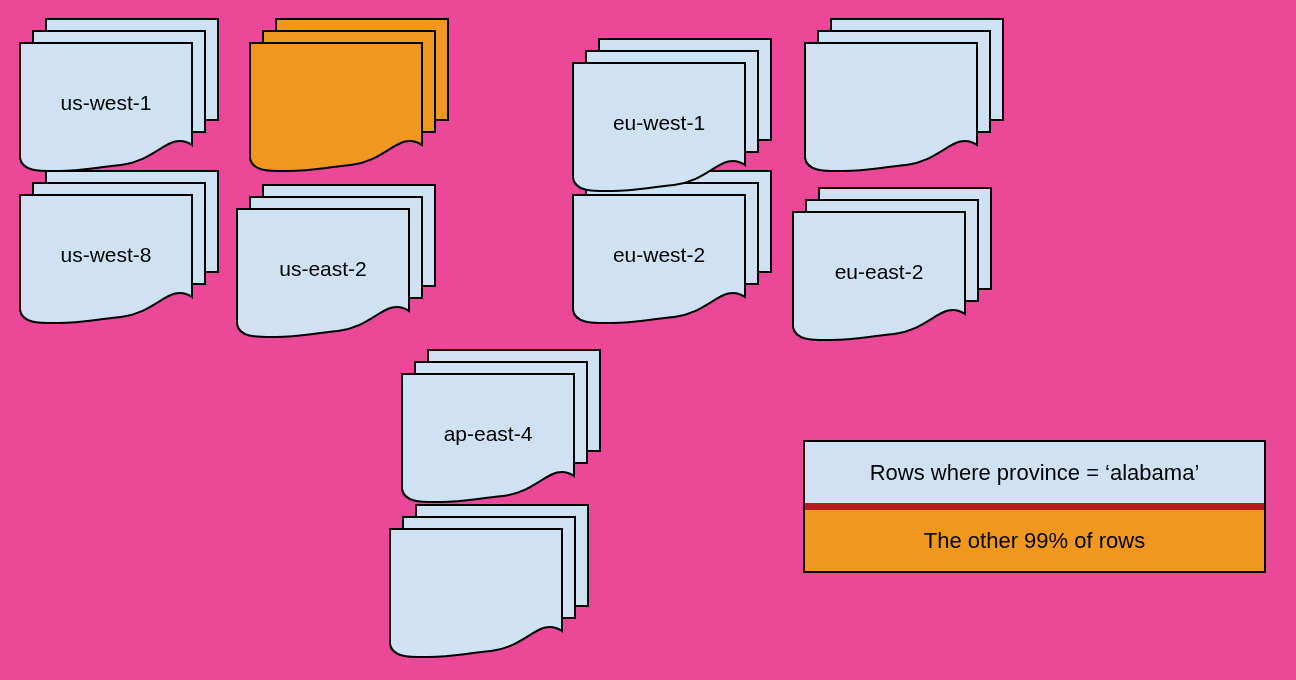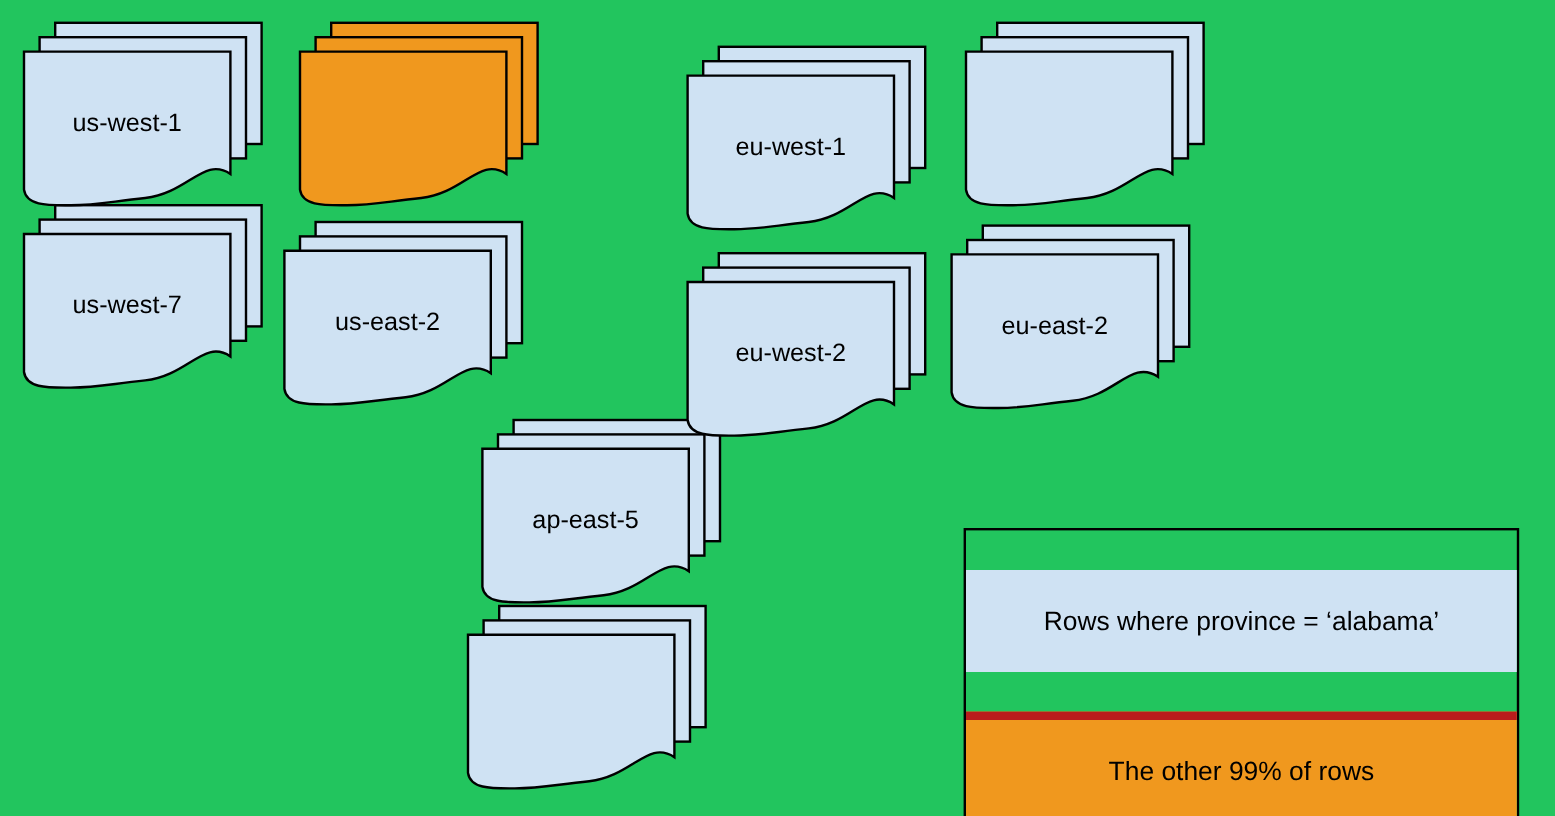--- a/index.html
+++ b/index.html
@@ -5,21 +5,21 @@
   html, body {
     margin: 0;
     padding: 0;
     background: #ffffff;
     font-family: "Liberation Sans", sans-serif;
   }
   .canvas {
     position: relative;
     width: 1296px;
     height: 680px;
-    background: #22c55e;
+    background: #ec4899;
     overflow: hidden;
   }
   .stack {
     position: absolute;
     width: 200px;
     height: 156px;
   }
   .stack svg {
     position: absolute;
     left: 0;
@@ -43,27 +43,26 @@
   }
   .legend {
     position: absolute;
     left: 803px;
     top: 440px;
     width: 463px;
     border: 2px solid #000000;
     box-sizing: border-box;
   }
   .legend-row {
-    height: 85px;
+    height: 61px;
     display: flex;
     align-items: center;
     justify-content: center;
     font-size: 22px;
     color: #000000;
-    margin-top: 33px;
   }
   .legend-row + .legend-row {
     border-top: 7px solid #b91c1c;
   }
 </style>
 </head>
 <body>
 
 <div class="canvas">
   <div id="stacks">
@@ -96,31 +95,31 @@
       <rect class="shape" x="14" y="13" width="172" height="101" stroke="#000000" stroke-width="2" fill="#CFE2F3"></rect>
       <path class="shape" d="M1 25 H173 V127 C151 112 138 143 102 147 C73 150 62 153 40 153 C22 153 3 154 1 140 Z" stroke="#000000" stroke-width="2" fill="#CFE2F3"></path>
     </svg>
   </div>
       <div class="stack" style="left: 19px; top: 170px; z-index: 16;">
     <svg width="200" height="156" viewBox="0 0 200 156">
       <rect class="shape" x="27" y="1" width="172" height="101" stroke="#000000" stroke-width="2" fill="#CFE2F3"></rect>
       <rect class="shape" x="14" y="13" width="172" height="101" stroke="#000000" stroke-width="2" fill="#CFE2F3"></rect>
       <path class="shape" d="M1 25 H173 V127 C151 112 138 143 102 147 C73 150 62 153 40 153 C22 153 3 154 1 140 Z" stroke="#000000" stroke-width="2" fill="#CFE2F3"></path>
     </svg>
-    <div class="label">us-west-7</div>
+    <div class="label">us-west-8</div>
   </div>
       <div class="stack" style="left: 236px; top: 184px; z-index: 15;">
     <svg width="200" height="156" viewBox="0 0 200 156">
       <rect class="shape" x="27" y="1" width="172" height="101" stroke="#000000" stroke-width="2" fill="#CFE2F3"></rect>
       <rect class="shape" x="14" y="13" width="172" height="101" stroke="#000000" stroke-width="2" fill="#CFE2F3"></rect>
       <path class="shape" d="M1 25 H173 V127 C151 112 138 143 102 147 C73 150 62 153 40 153 C22 153 3 154 1 140 Z" stroke="#000000" stroke-width="2" fill="#CFE2F3"></path>
     </svg>
     <div class="label">us-east-2</div>
   </div>
-      <div class="stack" style="left: 572px; top: 170px; z-index: 14; margin-top: 40px;">
+      <div class="stack" style="left: 572px; top: 170px; z-index: 14;">
     <svg width="200" height="156" viewBox="0 0 200 156">
       <rect class="shape" x="27" y="1" width="172" height="101" stroke="#000000" stroke-width="2" fill="#CFE2F3"></rect>
       <rect class="shape" x="14" y="13" width="172" height="101" stroke="#000000" stroke-width="2" fill="#CFE2F3"></rect>
       <path class="shape" d="M1 25 H173 V127 C151 112 138 143 102 147 C73 150 62 153 40 153 C22 153 3 154 1 140 Z" stroke="#000000" stroke-width="2" fill="#CFE2F3"></path>
     </svg>
     <div class="label">eu-west-2</div>
   </div>
       <div class="stack" style="left: 792px; top: 187px; z-index: 13;">
     <svg width="200" height="156" viewBox="0 0 200 156">
       <rect class="shape" x="27" y="1" width="172" height="101" stroke="#000000" stroke-width="2" fill="#CFE2F3"></rect>
@@ -128,21 +127,21 @@
       <path class="shape" d="M1 25 H173 V127 C151 112 138 143 102 147 C73 150 62 153 40 153 C22 153 3 154 1 140 Z" stroke="#000000" stroke-width="2" fill="#CFE2F3"></path>
     </svg>
     <div class="label">eu-east-2</div>
   </div>
       <div class="stack" style="left: 401px; top: 349px; z-index: 12;">
     <svg width="200" height="156" viewBox="0 0 200 156">
       <rect class="shape" x="27" y="1" width="172" height="101" stroke="#000000" stroke-width="2" fill="#CFE2F3"></rect>
       <rect class="shape" x="14" y="13" width="172" height="101" stroke="#000000" stroke-width="2" fill="#CFE2F3"></rect>
       <path class="shape" d="M1 25 H173 V127 C151 112 138 143 102 147 C73 150 62 153 40 153 C22 153 3 154 1 140 Z" stroke="#000000" stroke-width="2" fill="#CFE2F3"></path>
     </svg>
-    <div class="label">ap-east-5</div>
+    <div class="label">ap-east-4</div>
   </div>
       <div class="stack" style="left: 389px; top: 504px; z-index: 11;">
     <svg width="200" height="156" viewBox="0 0 200 156">
       <rect class="shape" x="27" y="1" width="172" height="101" stroke="#000000" stroke-width="2" fill="#CFE2F3"></rect>
       <rect class="shape" x="14" y="13" width="172" height="101" stroke="#000000" stroke-width="2" fill="#CFE2F3"></rect>
       <path class="shape" d="M1 25 H173 V127 C151 112 138 143 102 147 C73 150 62 153 40 153 C22 153 3 154 1 140 Z" stroke="#000000" stroke-width="2" fill="#CFE2F3"></path>
     </svg>
   </div>
     </div>
 

